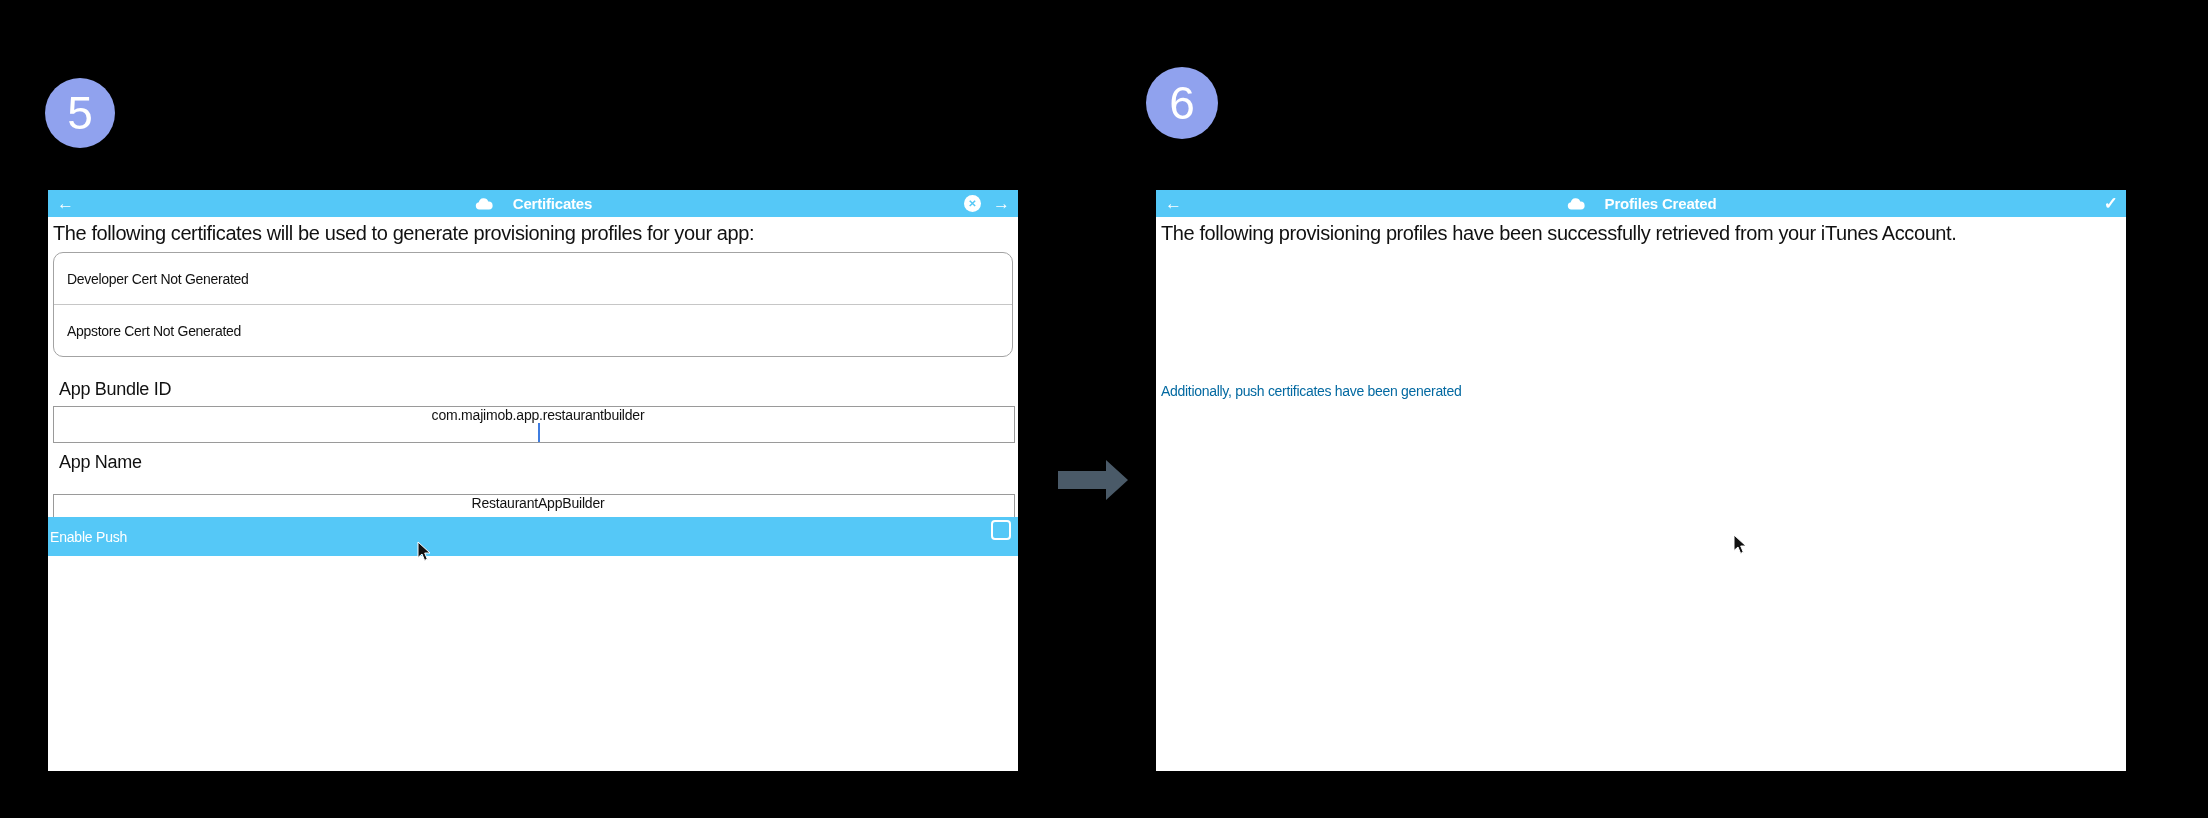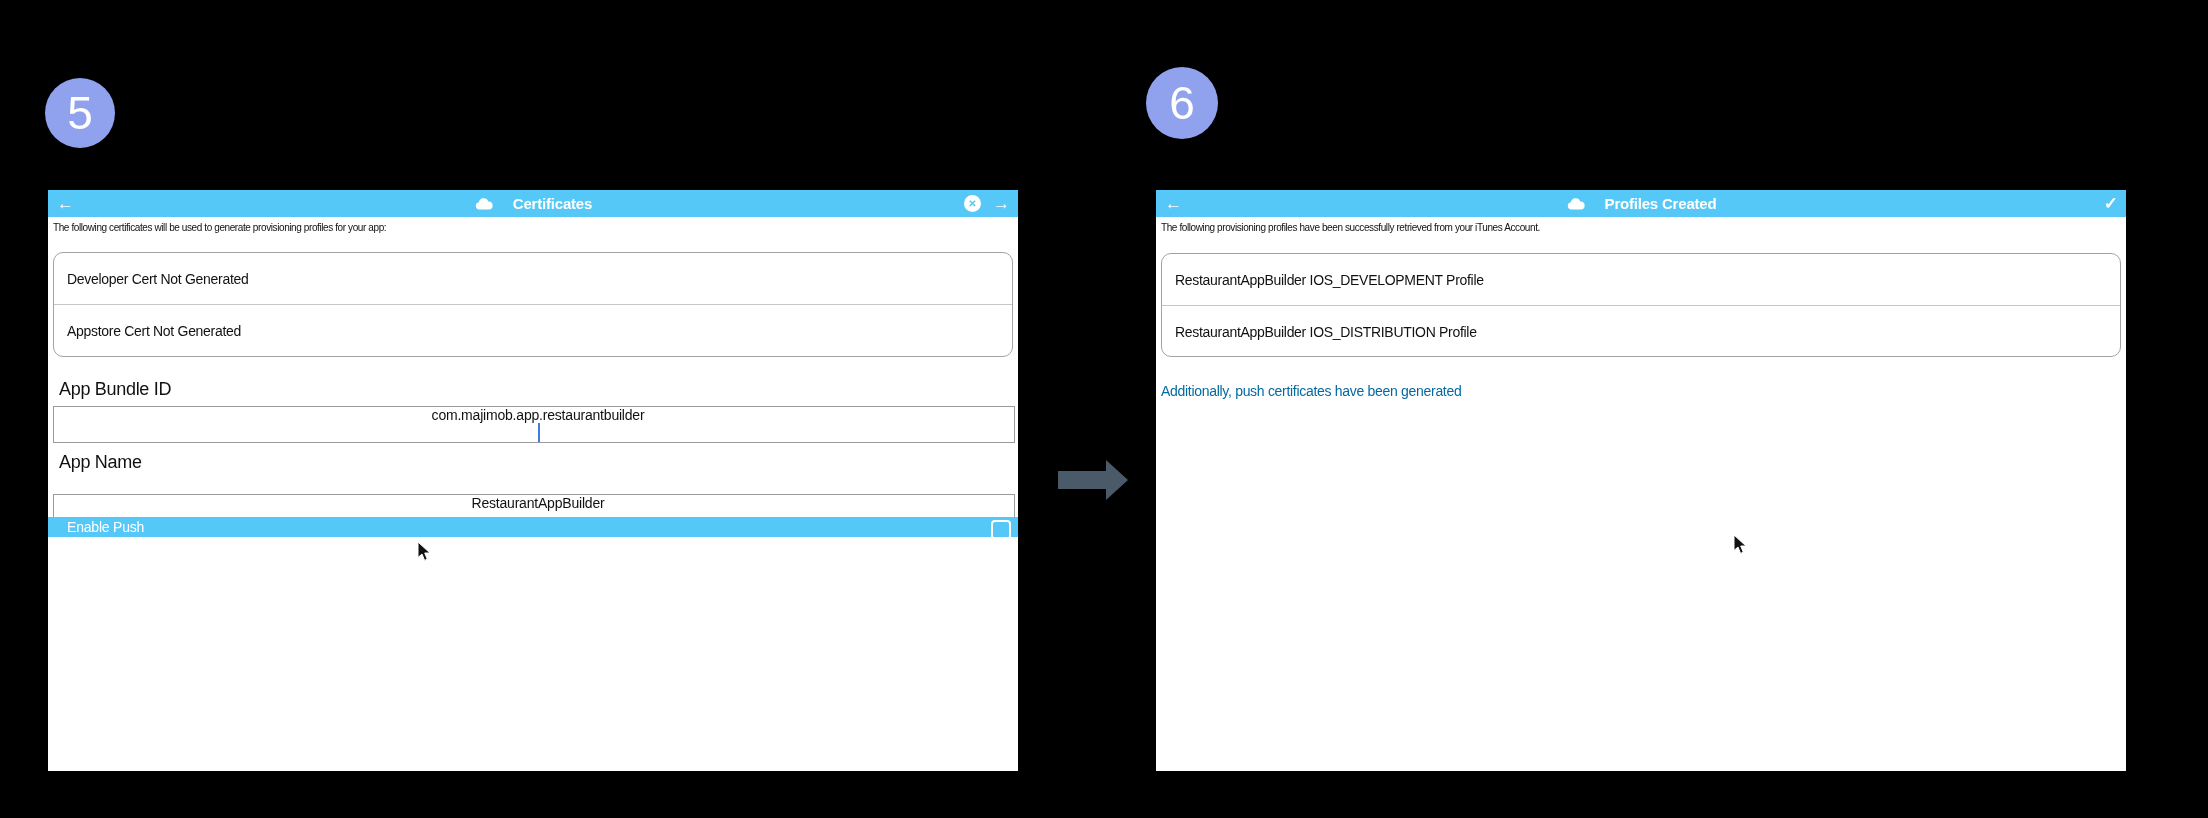--- a/index.html
+++ b/index.html
@@ -23,41 +23,41 @@
   .hdr-left{position:absolute;left:9px;top:0;height:27px;display:flex;align-items:center;}
   .hdr-right{position:absolute;right:8px;top:0;height:27px;display:flex;align-items:center;gap:12px;}
   .hdr-arrow{color:#fff;font-size:17px;line-height:1;cursor:default;}
   .hdr-title{display:flex;align-items:center;gap:19px;color:#fff;font-size:15px;font-weight:bold;letter-spacing:-0.2px;}
   .cloud{width:20px;height:13px;display:block;}
   .close-circle{width:17px;height:17px;border-radius:50%;background:#fff;color:#55c8f7;
                 display:flex;align-items:center;justify-content:center;
                 font-size:10px;font-weight:bold;line-height:1;}
   .check{color:#fff;font-size:17px;font-weight:bold;line-height:1;}
 
-  .intro{position:absolute;left:5px;right:8px;top:32px;color:#111;font-size:10px;letter-spacing:-0.4px;}
+  .intro{position:absolute;left:5px;right:8px;top:32px;color:#111;font-size:20px;letter-spacing:-0.4px;}
 
   .listbox{position:absolute;left:5px;right:5px;border:1px solid #a3a3a3;border-radius:10px;background:#fff;}
   #panel-left .listbox{top:62px;height:103px;}
   #panel-right .listbox{top:63px;height:102px;}
   .listrow{height:51px;display:flex;align-items:center;padding-left:13px;
            color:#111;font-size:14px;letter-spacing:-0.3px;text-align:right;}
   .listdiv{height:1px;background:#c6c6c6;margin:0;}
 
   .fldlabel{position:absolute;left:5px;color:#111;font-size:18px;letter-spacing:-0.3px;margin-left:6px;}
   #lbl-bundle{top:189px;}
   #lbl-appname{top:262px;}
 
   .textfield{position:absolute;left:5px;right:3px;border:1px solid #9a9a9a;background:#fff;
              display:flex;align-items:center;padding-left:8px;color:#111;font-size:14px;letter-spacing:-0.2px;flex-direction:column;}
   #fld-bundle{top:216px;height:35px;}
   #fld-appname{top:304px;height:29px;}
   .caret{display:inline-block;width:2px;height:20px;background:#3f7de0;margin-left:1px;}
 
-  .pushrow{position:absolute;left:0;right:0;top:327px;height:20px;background:#55c8f7;
-           display:flex;align-items:center;padding-left:19px;color:#fff;font-size:14px;letter-spacing:-0.2px;}
+  .pushrow{position:absolute;left:0;right:0;top:327px;height:39px;background:#55c8f7;
+           display:flex;align-items:center;padding-left:2px;color:#fff;font-size:14px;letter-spacing:-0.2px;}
   .checkbox{position:absolute;right:7px;top:3px;width:16px;height:16px;border:2px solid #fff;
             border-radius:4px;background:transparent;}
 
   .footer-note{position:absolute;left:5px;top:193px;color:#0369a1;font-size:14px;letter-spacing:-0.3px;}
 
   
   #flow-arrow{position:absolute;left:1058px;top:460px;width:70px;height:40px;}
 
   
   .cursor{position:absolute;width:14px;height:21px;}
@@ -129,25 +129,20 @@
         </svg>
         <span>Profiles Created</span>
       </div>
       <div class="hdr-right">
         <span class="check">✓</span>
       </div>
     </div>
 
     <div class="intro">The following provisioning profiles have been successfully retrieved from your iTunes Account.</div>
 
-    <div class="listbox">
-      <div class="listrow">RestaurantAppBuilder IOS_DEVELOPMENT Profile</div>
-      <div class="listdiv"></div>
-      <div class="listrow">RestaurantAppBuilder IOS_DISTRIBUTION Profile</div>
-    </div>
 
     <div class="footer-note">Additionally, push certificates have been generated</div>
   </div>
 
   <svg id="cursor-left" class="cursor" viewBox="0 0 14 21">
     <path d="M1,1 L1,16.5 L5,13 L7.6,19.4 L10.3,18.2 L7.7,12 L13,12 Z" fill="#111" stroke="#fff" stroke-width="1"></path>
   </svg>
   <svg id="cursor-right" class="cursor" viewBox="0 0 14 21">
     <path d="M1,1 L1,16.5 L5,13 L7.6,19.4 L10.3,18.2 L7.7,12 L13,12 Z" fill="#111" stroke="#fff" stroke-width="1"></path>
   </svg>

